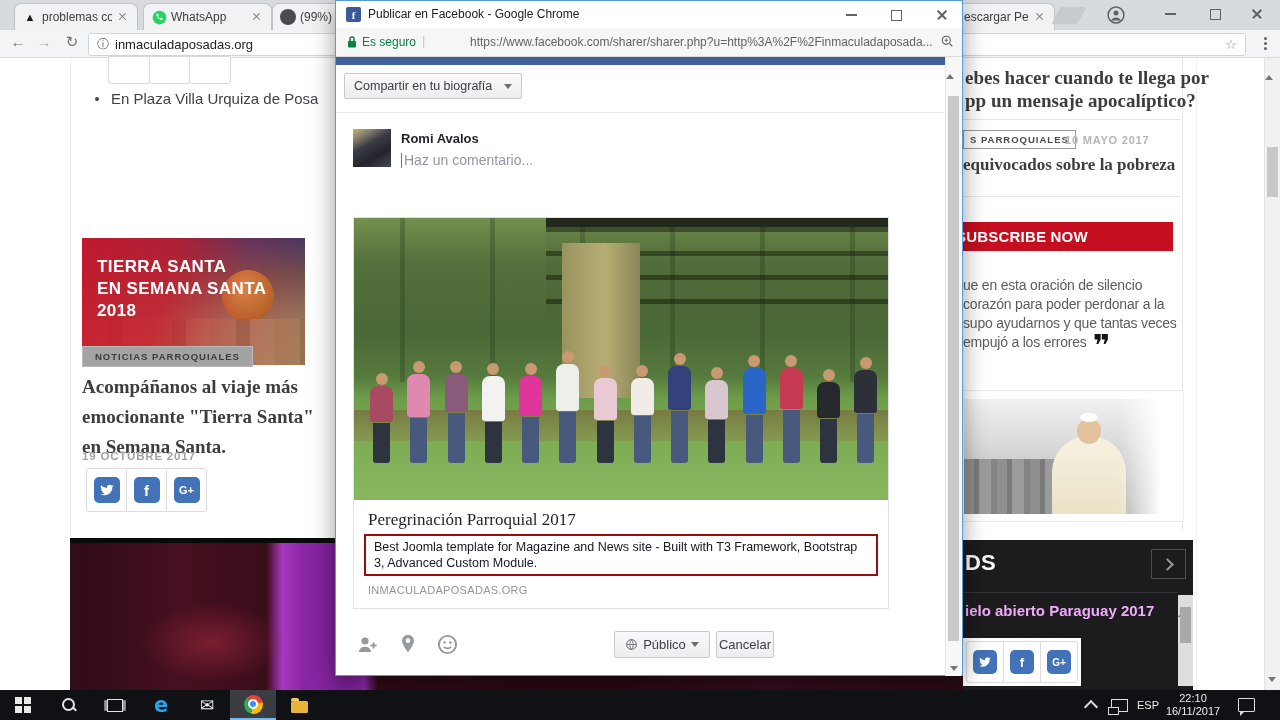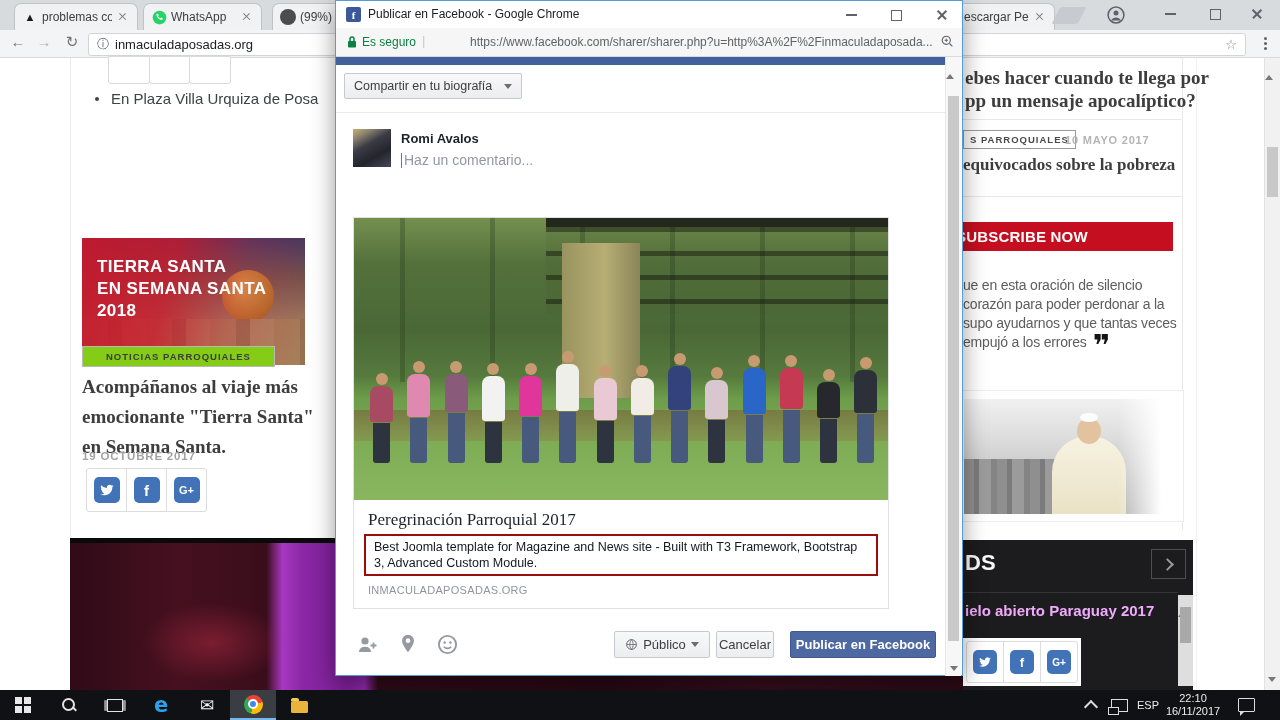--- a/index.html
+++ b/index.html
@@ -48,22 +48,22 @@
   .bullet-dot{width:4px;height:4px;border-radius:50%;background:#3f4347;margin-right:12px;flex:0 0 4px;}
 
   .ts-card{position:absolute;left:82px;top:180px;width:223px;height:127px;overflow:hidden;
     background:linear-gradient(180deg,#3d3f66 0%,#7a5c4a 30%,#a9855c 62%,#c5a06a 100%);}
   .ts-dome{position:absolute;left:140px;top:32px;width:52px;height:52px;border-radius:50%;
     background:radial-gradient(circle at 40% 35%,#f0b846,#c67e1f 70%,#8f5a14);}
   .ts-bld{position:absolute;left:0;bottom:0;width:100%;height:46px;
     background:repeating-linear-gradient(90deg,#b99058 0 26px,#a37c4a 26px 40px,#c19a62 40px 64px);opacity:.85;}
   .ts-red{position:absolute;inset:0;background:linear-gradient(105deg,rgba(197,24,45,.95) 0%,rgba(197,24,45,.82) 38%,rgba(170,25,70,.35) 66%,rgba(40,30,90,.15) 100%);}
   .ts-title{position:absolute;left:15px;top:18px;color:#fff;font-weight:700;font-size:17px;line-height:22px;letter-spacing:.4px;}
-  .ts-tag{position:absolute;left:82px;top:288px;background:#84cc16;border:1px solid #b9b9b9;color:#3c3c3c;
-    font-size:9.5px;letter-spacing:1px;padding:4px 23px;font-weight:700;}
+  .ts-tag{position:absolute;left:82px;top:288px;background:#a3a3a3;border:1px solid #b9b9b9;color:#3c3c3c;
+    font-size:9.5px;letter-spacing:1px;padding:4px 12px;font-weight:700;}
   .lhead{position:absolute;left:82px;top:314px;width:240px;font-family:"Liberation Serif",serif;font-weight:700;
     font-size:19px;line-height:30px;color:#3d3d3d;}
   .ldate{position:absolute;left:82px;top:392px;font-size:11.5px;letter-spacing:.8px;color:#a3a3a3;font-weight:700;}
   .socialrow{position:absolute;left:86px;top:410px;display:flex;}
   .soc-cell{width:39px;height:42px;border:1px solid #dcdcdc;margin-right:-1px;background:#fff;display:flex;align-items:center;justify-content:center;}
   .soc-cell:first-child{border-radius:3px 0 0 3px;} .soc-cell:last-child{border-radius:0 3px 3px 0;}
   .soc-tile{width:26px;height:26px;border-radius:5px;background:#4273b8;color:#fff;display:flex;align-items:center;justify-content:center;font-weight:700;}
   .soc-tile.fbt{font-size:15px;} .soc-tile.gpt{font-size:11px;}
 
   .purpleimg{position:absolute;left:70px;top:480px;width:893px;height:152px;border-top:5px solid #0a0a0a;box-sizing:border-box;
@@ -203,21 +203,21 @@
 
 <div class="screen">
 
   <div class="bgwin">
     <div class="tabstrip">
       <div class="tab" style="left:14px;width:124px;">
         <span class="fav tri">▲</span>
         <span class="tlabel">problemas con</span>
         <span class="tclose"></span>
       </div>
-      <div class="tab" style="left:143px;width:119px;">
+      <div class="tab" style="left:143px;width:129px;">
         <span class="fav">
           <svg width="15" height="15" viewBox="0 0 24 24">
               <circle cx="12" cy="12" r="11" fill="#25d366"></circle>
               <path d="M7.2 6.4l2-1 1.7 3.1-1.3 1.2c.7 1.7 2 3 3.6 3.7l1.2-1.3 3.1 1.6-1 2c-4.8.7-10-4.4-9.3-9.3z" fill="#fff"></path>
             </svg>
         </span>
         <span class="tlabel">WhatsApp</span>
         <span class="tclose"></span>
       </div>
       <div class="tab" style="left:272px;width:118px;">
@@ -530,21 +530,20 @@
       <span style="display:flex;">
         <svg width="13" height="13" viewBox="0 0 24 24">
             <circle cx="12" cy="12" r="9" stroke="#5f6368" stroke-width="1.8" fill="none"></circle>
             <path d="M3 12h18M12 3a14 14 0 0 1 0 18M12 3a14 14 0 0 0 0 18" stroke="#5f6368" stroke-width="1.4" fill="none"></path>
           </svg>
       </span>
       <span>Público</span>
       <i class="caret"></i>
     </div>
     <div class="btn gray btn-cancel">Cancelar</div>
-    <div class="btn btn-submit">Publicar en Facebook</div>
 
     <div class="pw-scroll">
       <i class="tri-up"></i>
       <div class="thumb"></div>
       <i class="tri-dn"></i>
     </div>
   </div>
 
   <div class="taskbar">
     <div class="tb-cell" style="left:0;">

